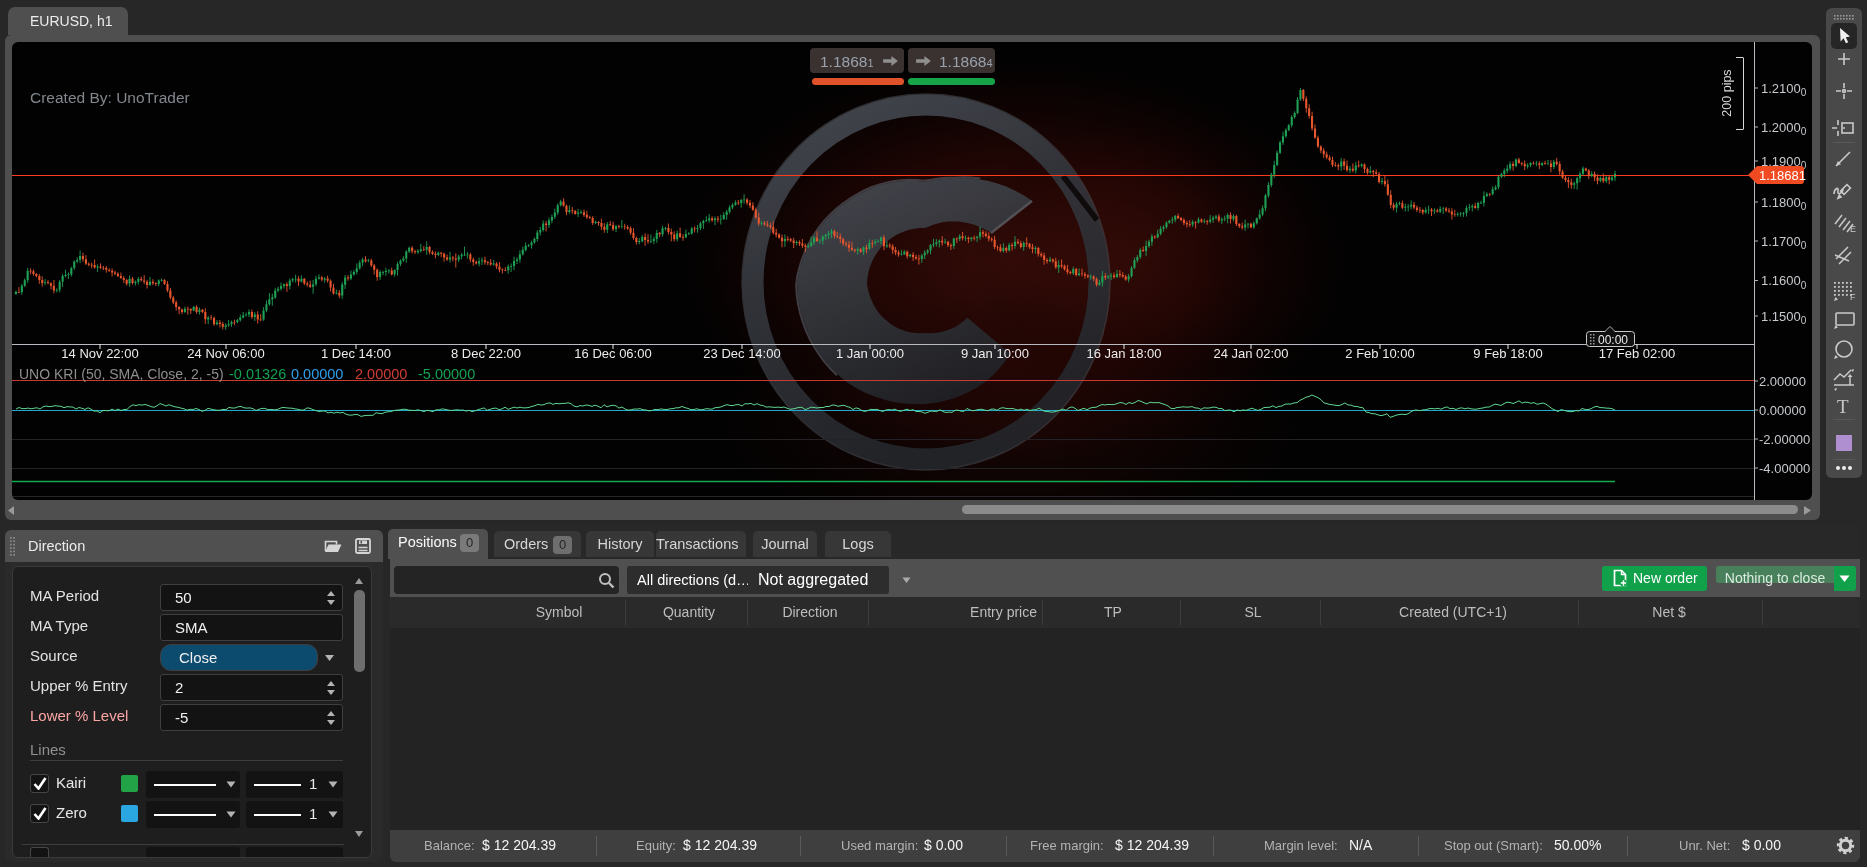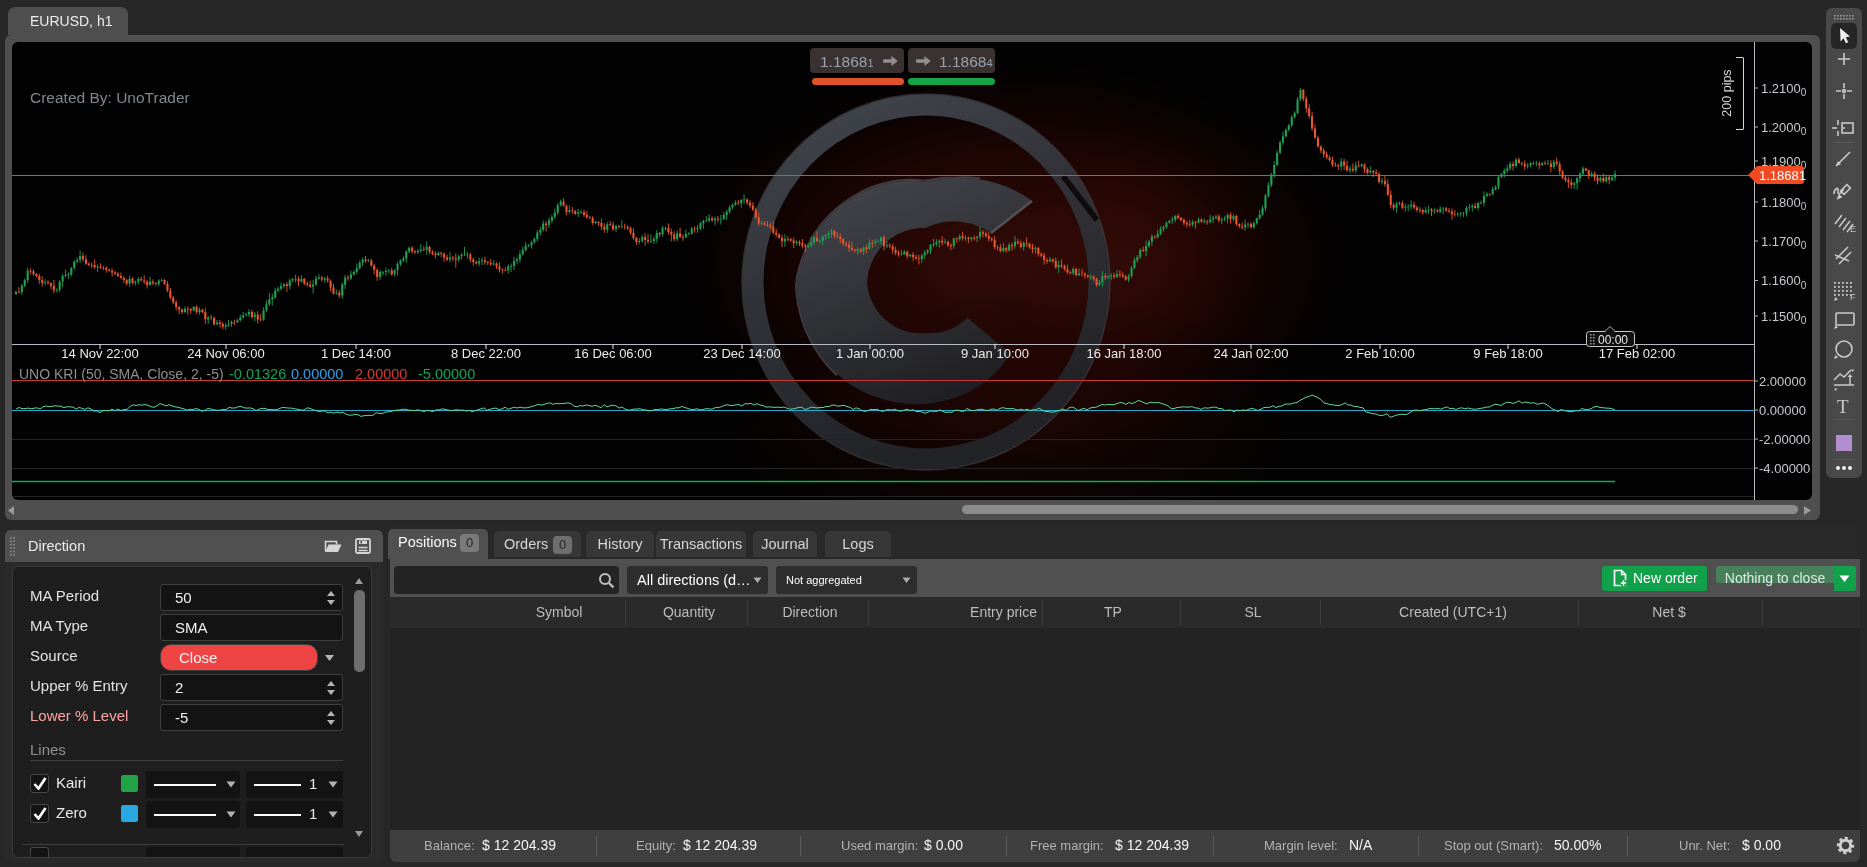--- a/index.html
+++ b/index.html
@@ -293,21 +293,21 @@
 <div class="abs" style="left:30px;top:587px;font-size:15px;color:#e2e2e2">MA Period</div>
 <div class="abs" style="left:160px;top:584px;width:183px;height:27px;background:#131313;border:1px solid #3f3f3f;border-radius:3px;color:#f0f0f0;font-size:15px;line-height:25px;padding-left:14px">50</div>
 <path class="abs" d=""></path>
 <svg class="abs" style="left:326px;top:590px" width="10" height="16" viewBox="0 0 10 16">
     <path d="M1 6l4-5 4 5z" fill="#b3b3b3"></path>
     <path d="M1 10l4 5 4-5z" fill="#b3b3b3"></path>
   </svg>
 <div class="abs" style="left:30px;top:617px;font-size:15px;color:#e2e2e2">MA Type</div>
 <div class="abs" style="left:160px;top:614px;width:183px;height:27px;background:#131313;border:1px solid #3f3f3f;border-radius:3px;color:#f0f0f0;font-size:15px;line-height:25px;padding-left:14px">SMA</div>
 <div class="abs" style="left:30px;top:647px;font-size:15px;color:#e2e2e2">Source</div>
-<div class="abs" style="left:160px;top:644px;width:158px;height:27px;background:#ef4444;border:1px solid #3f3f3f;border-radius:11px;color:#f0f0f0;font-size:15px;line-height:25px;padding-left:18px">Close</div>
+<div class="abs" style="left:160px;top:644px;width:158px;height:27px;background:#0c4a6e;border:1px solid #3f3f3f;border-radius:11px;color:#f0f0f0;font-size:15px;line-height:25px;padding-left:18px">Close</div>
 <svg class="abs" style="left:324px;top:654px" width="11" height="8" viewBox="0 0 11 8">
     <path d="M1 1l4.5 6L10 1z" fill="#b3b3b3"></path>
   </svg>
 <div class="abs" style="left:30px;top:677px;font-size:15px;color:#e2e2e2">Upper % Entry</div>
 <div class="abs" style="left:160px;top:674px;width:183px;height:27px;background:#131313;border:1px solid #3f3f3f;border-radius:3px;color:#f0f0f0;font-size:15px;line-height:25px;padding-left:14px">2</div>
 <path class="abs" d=""></path>
 <svg class="abs" style="left:326px;top:680px" width="10" height="16" viewBox="0 0 10 16">
     <path d="M1 6l4-5 4 5z" fill="#b3b3b3"></path>
     <path d="M1 10l4 5 4-5z" fill="#b3b3b3"></path>
   </svg>
@@ -368,38 +368,38 @@
 <div class="abs" style="left:390px;top:525px;width:1470px;height:337px;background:#282828;border-radius:6px"></div>
 <div class="abs" style="left:388px;top:529px;width:100px;height:30px;background:#505050;border-radius:5px 5px 0 0"></div>
 <div class="abs" style="left:398px;top:534px;font-size:14.5px;color:#fafafa">Positions</div>
 <div class="abs" style="left:460px;top:534px;width:19px;height:18px;background:#7a7a7a;border-radius:4px;color:#262626;font-size:13px;text-align:center;line-height:18px">0</div>
 <div class="abs" style="left:494px;top:531px;width:87px;height:26px;background:#373737;border-radius:5px 5px 0 0"></div>
 <div class="abs" style="left:504px;top:536px;font-size:14.5px;color:#d6d6d6">Orders</div>
 <div class="abs" style="left:553px;top:536px;width:19px;height:18px;background:#6e6e6e;border-radius:4px;color:#262626;font-size:13px;text-align:center;line-height:18px">0</div>
 <div class="abs" style="left:586px;top:531px;width:68px;height:26px;background:#373737;border-radius:5px 5px 0 0"></div>
 <div class="abs" style="left:586px;top:536px;width:68px;text-align:center;font-size:14.5px;color:#d6d6d6">History</div>
 <div class="abs" style="left:656px;top:531px;width:90px;height:26px;background:#373737;border-radius:5px 5px 0 0"></div>
-<div class="abs" style="left:656px;top:536px;width:90px;text-align:center;font-size:14.5px;color:#d6d6d6">Transactions</div>
+<div class="abs" style="left:656px;top:536px;width:74px;text-align:center;font-size:14.5px;color:#d6d6d6">Transactions</div>
 <div class="abs" style="left:753px;top:531px;width:64px;height:26px;background:#373737;border-radius:5px 5px 0 0"></div>
 <div class="abs" style="left:753px;top:536px;width:64px;text-align:center;font-size:14.5px;color:#d6d6d6">Journal</div>
 <div class="abs" style="left:825px;top:531px;width:66px;height:26px;background:#373737;border-radius:5px 5px 0 0"></div>
 <div class="abs" style="left:825px;top:536px;width:66px;text-align:center;font-size:14.5px;color:#d6d6d6">Logs</div>
 <div class="abs" style="left:390px;top:559px;width:1470px;height:38px;background:#505050"></div>
 <div class="abs" style="left:394px;top:566px;width:225px;height:28px;background:#242424;border-radius:4px"></div>
 <svg class="abs" style="left:598px;top:572px" width="17" height="17" viewBox="0 0 17 17">
  <circle cx="7" cy="7" r="5" stroke="#c0c0c0" stroke-width="2" fill="none"></circle>
  <path d="M11 11l4.5 4.5" stroke="#c0c0c0" stroke-width="2.4"></path>
   </svg>
 <div class="abs" style="left:627px;top:566px;width:141px;height:28px;background:#2d2d2d;border-radius:3px;
  color:#fff;font-size:14.5px;line-height:28px;padding-left:10px">All directions (d…</div>
 <svg class="abs" style="left:753px;top:577px" width="9" height="7" viewBox="0 0 9 7">
     <path d="M0.5 0.5l4 5.5 4-5.5z" fill="#aaa"></path>
   </svg>
-<div class="abs" style="left:776px;top:566px;width:141px;height:28px;background:#2d2d2d;border-radius:3px;
- color:#fff;font-size:11px;line-height:28px;padding-left:10px">Not aggregated</div>
+<div class="abs" style="left:748px;top:566px;width:141px;height:28px;background:#2d2d2d;border-radius:3px;
+ color:#fff;font-size:16px;line-height:28px;padding-left:10px">Not aggregated</div>
 <svg class="abs" style="left:902px;top:577px" width="9" height="7" viewBox="0 0 9 7">
     <path d="M0.5 0.5l4 5.5 4-5.5z" fill="#aaa"></path>
   </svg>
 <div class="abs" style="left:1602px;top:566px;width:105px;height:25px;background:#12a14b;border-radius:3px"></div>
 <svg class="abs" style="left:1612px;top:569px" width="17" height="18" viewBox="0 0 17 18">
  <path d="M2.5 16.5V1.5h7l4 4v11z" fill="none" stroke="#fff" stroke-width="1.7"></path>
  <path d="M9.5 1.5v4h4" fill="none" stroke="#fff" stroke-width="1.4"></path>
  <circle cx="11.5" cy="14" r="3.6" fill="#12a14b"></circle>
  <path d="M8.8 14h5.4M11.5 11.3v5.4" stroke="#fff" stroke-width="1.5"></path>
   </svg>

